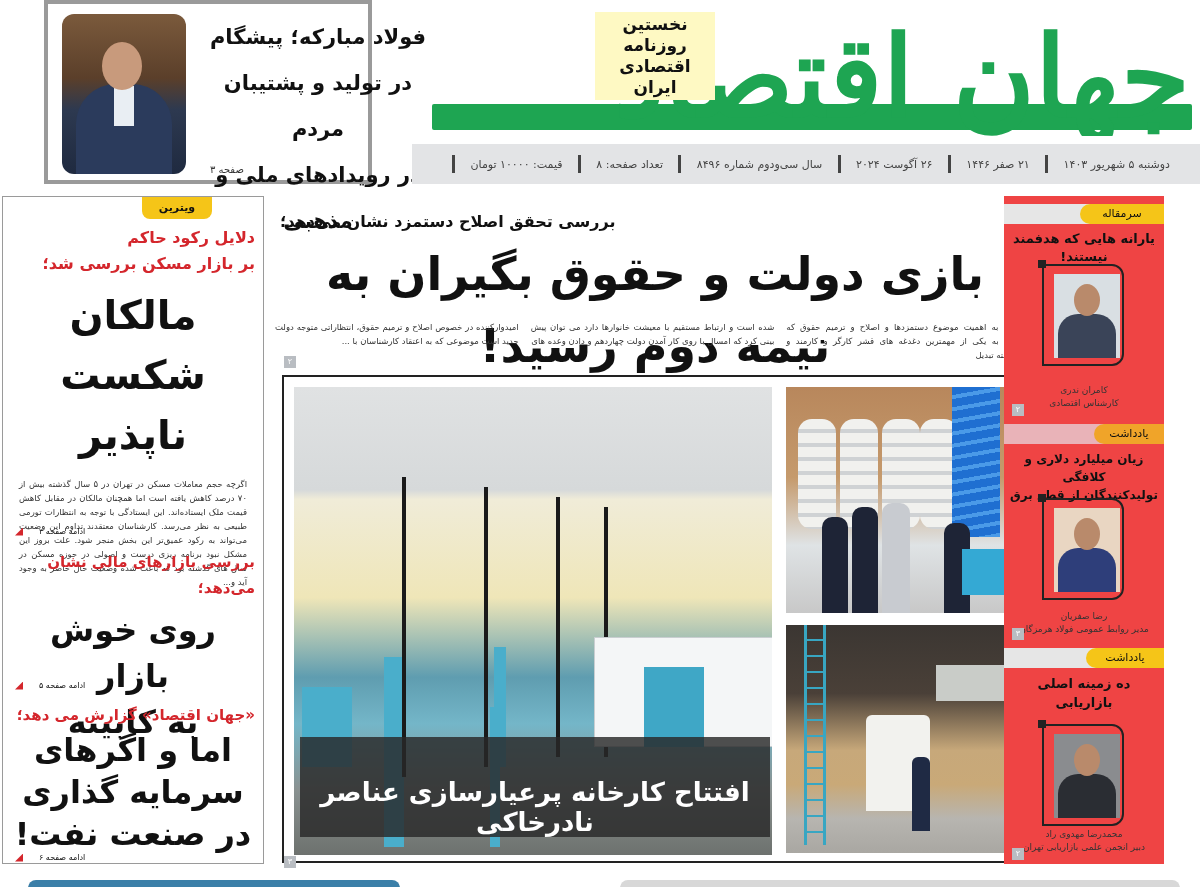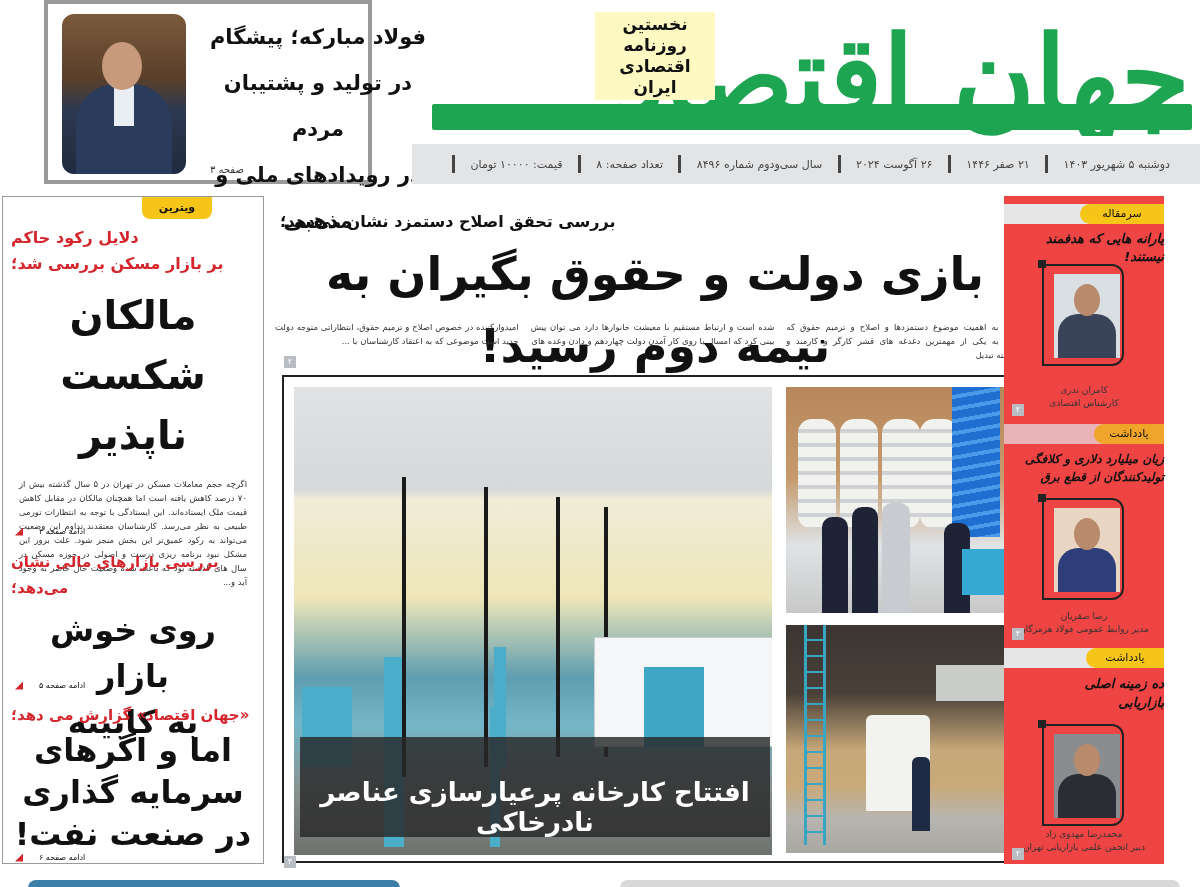--- a/index.html
+++ b/index.html
@@ -48,21 +48,21 @@
 
   
   .leftcol {
     position: absolute; left: 2px; top: 196px; width: 262px; height: 668px;
     border: 1px solid #9a9a9a; background: #fff;
   }
   .tag-yellow {
     position: absolute; left: 100px; top: 0; width: 70px; height: 22px; background: #f5c518;
     border-radius: 0 0 8px 8px; font-size: 11px; font-weight: bold; text-align: center; line-height: 22px; margin-left: 39px;
   }
-  .kicker-red { color: #d4262c; font-weight: bold; text-align: left; }
+  .kicker-red { color: #d4262c; font-weight: bold; text-align: right; }
   .big-black { color: #111; font-weight: bold; text-align: center; }
   .lead { position: absolute; left: 0; width: 100%; padding: 0 8px; }
   .body-text { font-size: 8.5px; line-height: 14px; color: #333; text-align: justify; padding: 0 8px; }
   .cont {
     position: absolute; left: 12px; font-size: 8px; color: #111; display: flex; align-items: center; gap: 16px;
   }
   .cont .mark { width: 8px; height: 8px; background: #d4262c; clip-path: polygon(0 100%, 100% 0, 100% 100%); }
 
   
   .main-kicker { position: absolute; left: 280px; top: 212px; width: 750px; text-align: left; font-size: 16px; font-weight: bold; }
@@ -105,21 +105,21 @@
   .photo-br .win { position: absolute; left: 150px; top: 40px; width: 70px; height: 36px; background: #c9ccc8; }
 
   
   .rightcol { position: absolute; left: 1004px; top: 196px; width: 160px; height: 668px; background: #ef4444; }
   .rsec { position: absolute; left: 0; width: 160px; }
   .rtab {
     position: absolute; right: 0; top: 0; height: 20px; background: #f5c518; border-radius: 10px 0 0 10px;
     font-size: 11px; text-align: center; line-height: 20px; color: #111;
   }
   .rtab-bg { position: absolute; left: 0; top: 0; width: 100%; height: 20px; background: #e6e6e6; }
-  .rtitle { position: absolute; left: 0; width: 100%; font-weight: bold; color: #111; font-style: italic; }
+  .rtitle { position: absolute; left: 0; width: 100%; text-align: center; font-weight: bold; color: #111; }
   .rframe { position: absolute; left: 38px; width: 82px; height: 102px; border: 2px solid #222; border-radius: 0 12px 12px 0; }
   .rframe .dot { position: absolute; left: -6px; top: -6px; width: 8px; height: 8px; background: #222; }
   .rphoto { position: absolute; left: 10px; top: 8px; width: 66px; height: 84px; overflow: hidden; }
   .rphoto .head { position: absolute; left: 20px; top: 10px; width: 26px; height: 32px; border-radius: 50%; background: #b98a6b; }
   .rphoto .body { position: absolute; left: 4px; top: 40px; width: 58px; height: 50px; border-radius: 20px 20px 0 0; background: #3a4458; }
   .rauthor { position: absolute; left: 0; width: 100%; text-align: center; font-size: 9px; line-height: 13px; color: #333; }
   .rpg { position: absolute; left: 8px; width: 12px; height: 12px; background: #b9bdc2; color: #fff; font-size: 8px; text-align: center; line-height: 12px; }
 
   
   .bot-left { position: absolute; left: 28px; top: 880px; width: 372px; height: 12px; background: #3b7fa8; border-radius: 8px 8px 0 0; }

